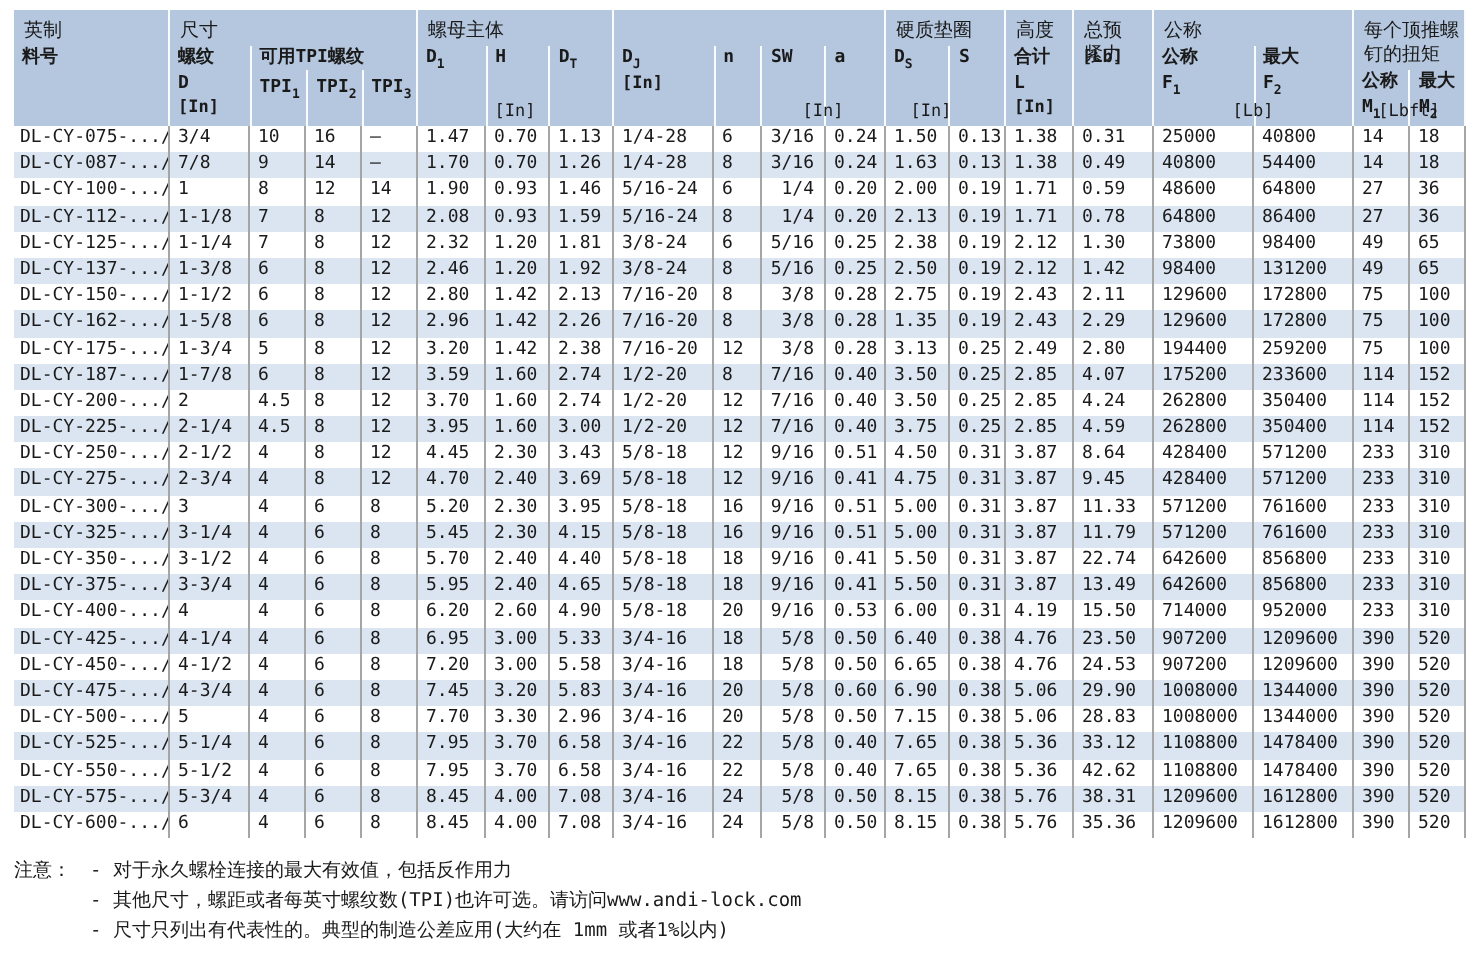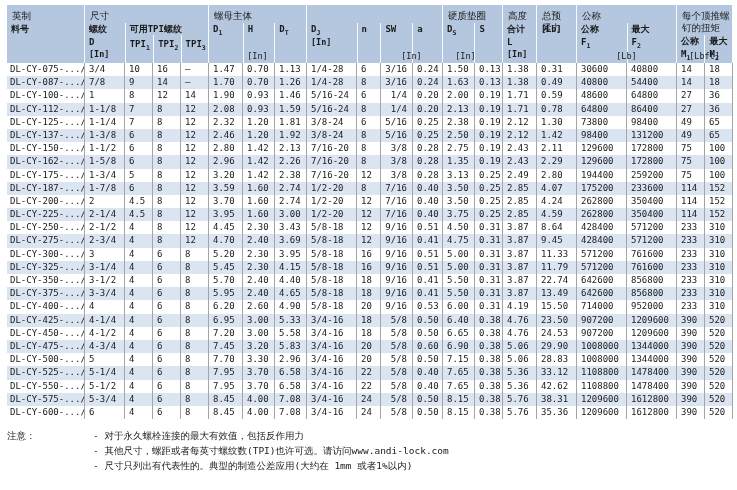--- a/index.html
+++ b/index.html
@@ -45,21 +45,21 @@
   .trow.alt{background:var(--row-alt);}
   .tcell{box-sizing:border-box;border-right:1px solid var(--grid);font-size:9px;line-height:13.2px;white-space:nowrap;overflow:hidden;padding-left:4px;}
   .c0{width:78px;padding-left:3px}.c1{width:40px}.c2{width:28px}.c3{width:28px}.c4{width:28px}
   .c5{width:34px}.c6{width:32px}.c7{width:32px}.c8{width:50px}.c9{width:24px}
   .c10{width:32px;text-align:right;padding-left:0;padding-right:5px}
   .c11{width:30px}.c12{width:32px}.c13{width:28px}.c14{width:34px}.c15{width:40px}
   .c16{width:50px}.c17{width:50px}.c18{width:28px}.c19{width:28px}
   
   .notes{display:flex;margin-top:9px;font-size:9.5px;line-height:15px;}
   .notes-label{width:38px;flex:0 0 auto;}
-  .note-line{white-space:nowrap;margin-left:48px;}
+  .note-line{white-space:nowrap;}
 </style>
 </head>
 <body>
 
 <div class="sheet">
   <div class="spec-table">
 
     <div class="thead">
 
       <div class="hgroup g-part">
@@ -223,21 +223,21 @@
           <div class="tcell c6">0.70</div>
           <div class="tcell c7">1.13</div>
           <div class="tcell c8">1/4-28</div>
           <div class="tcell c9">6</div>
           <div class="tcell c10">3/16</div>
           <div class="tcell c11">0.24</div>
           <div class="tcell c12">1.50</div>
           <div class="tcell c13">0.13</div>
           <div class="tcell c14">1.38</div>
           <div class="tcell c15">0.31</div>
-          <div class="tcell c16">30600</div>
+          <div class="tcell c16">25000</div>
           <div class="tcell c17">40800</div>
           <div class="tcell c18">14</div>
           <div class="tcell c19">18</div>
         </div>
         <div class="trow alt">
           <div class="tcell c0">DL-CY-087-.../M</div>
           <div class="tcell c1">7/8</div>
           <div class="tcell c2">9</div>
           <div class="tcell c3">14</div>
           <div class="tcell c4">–</div>

